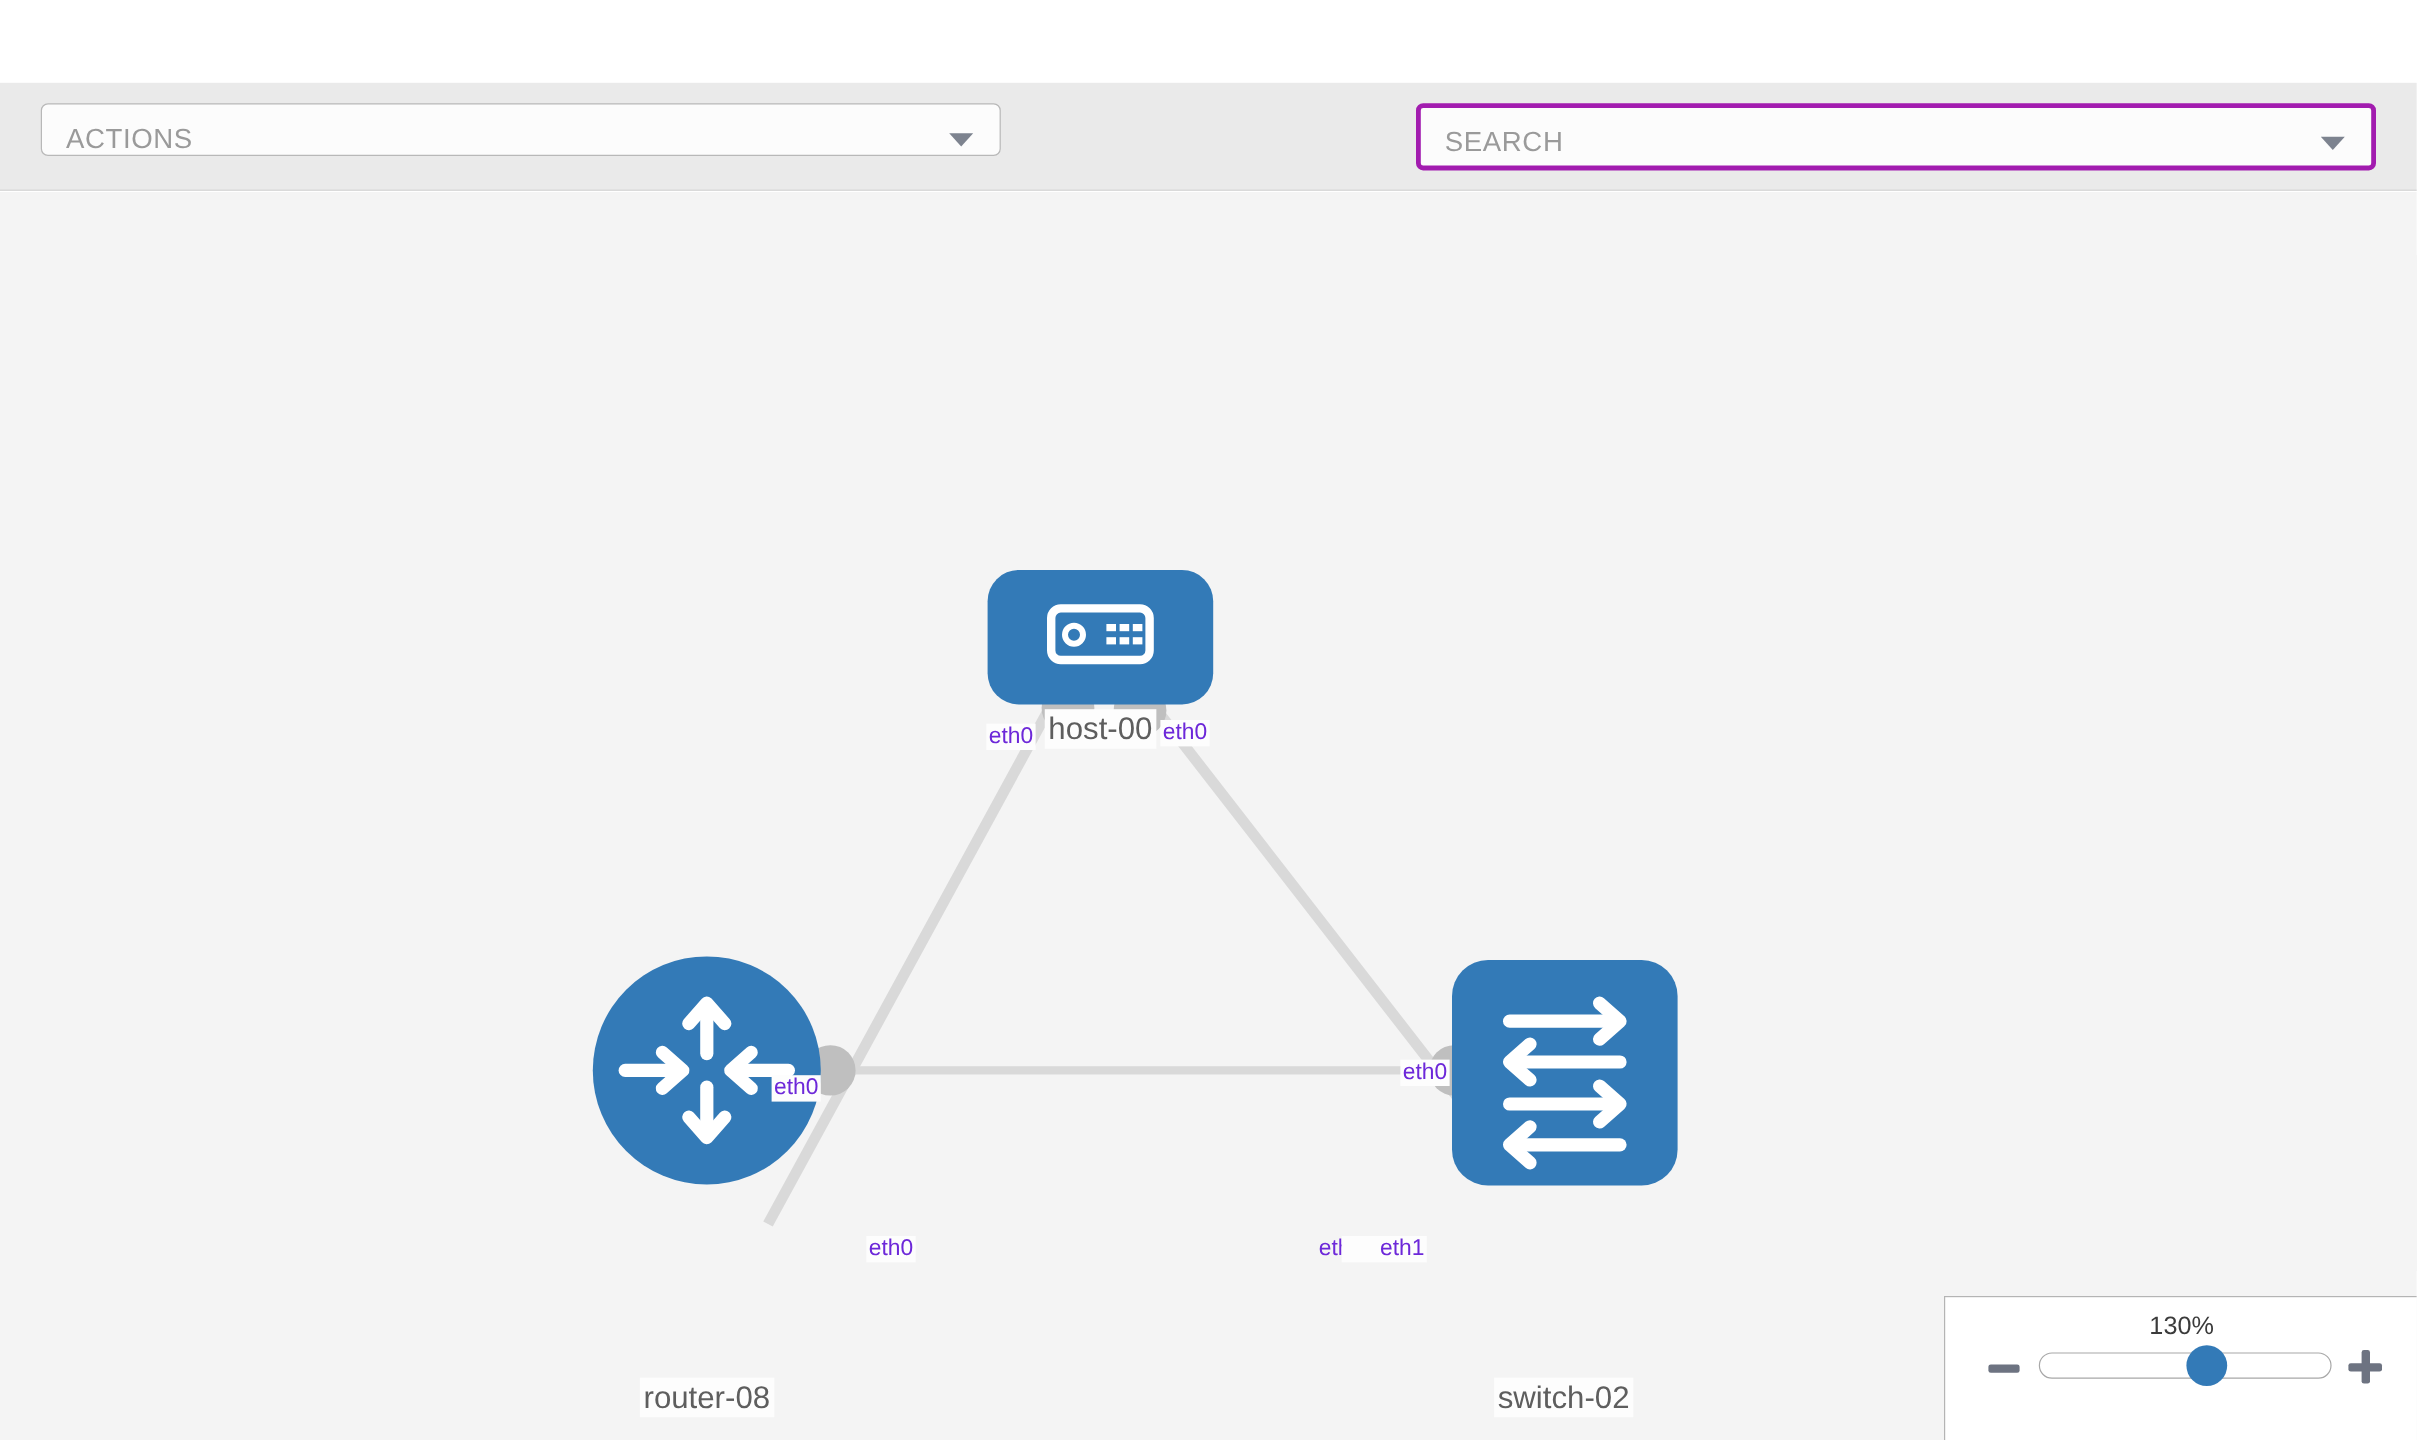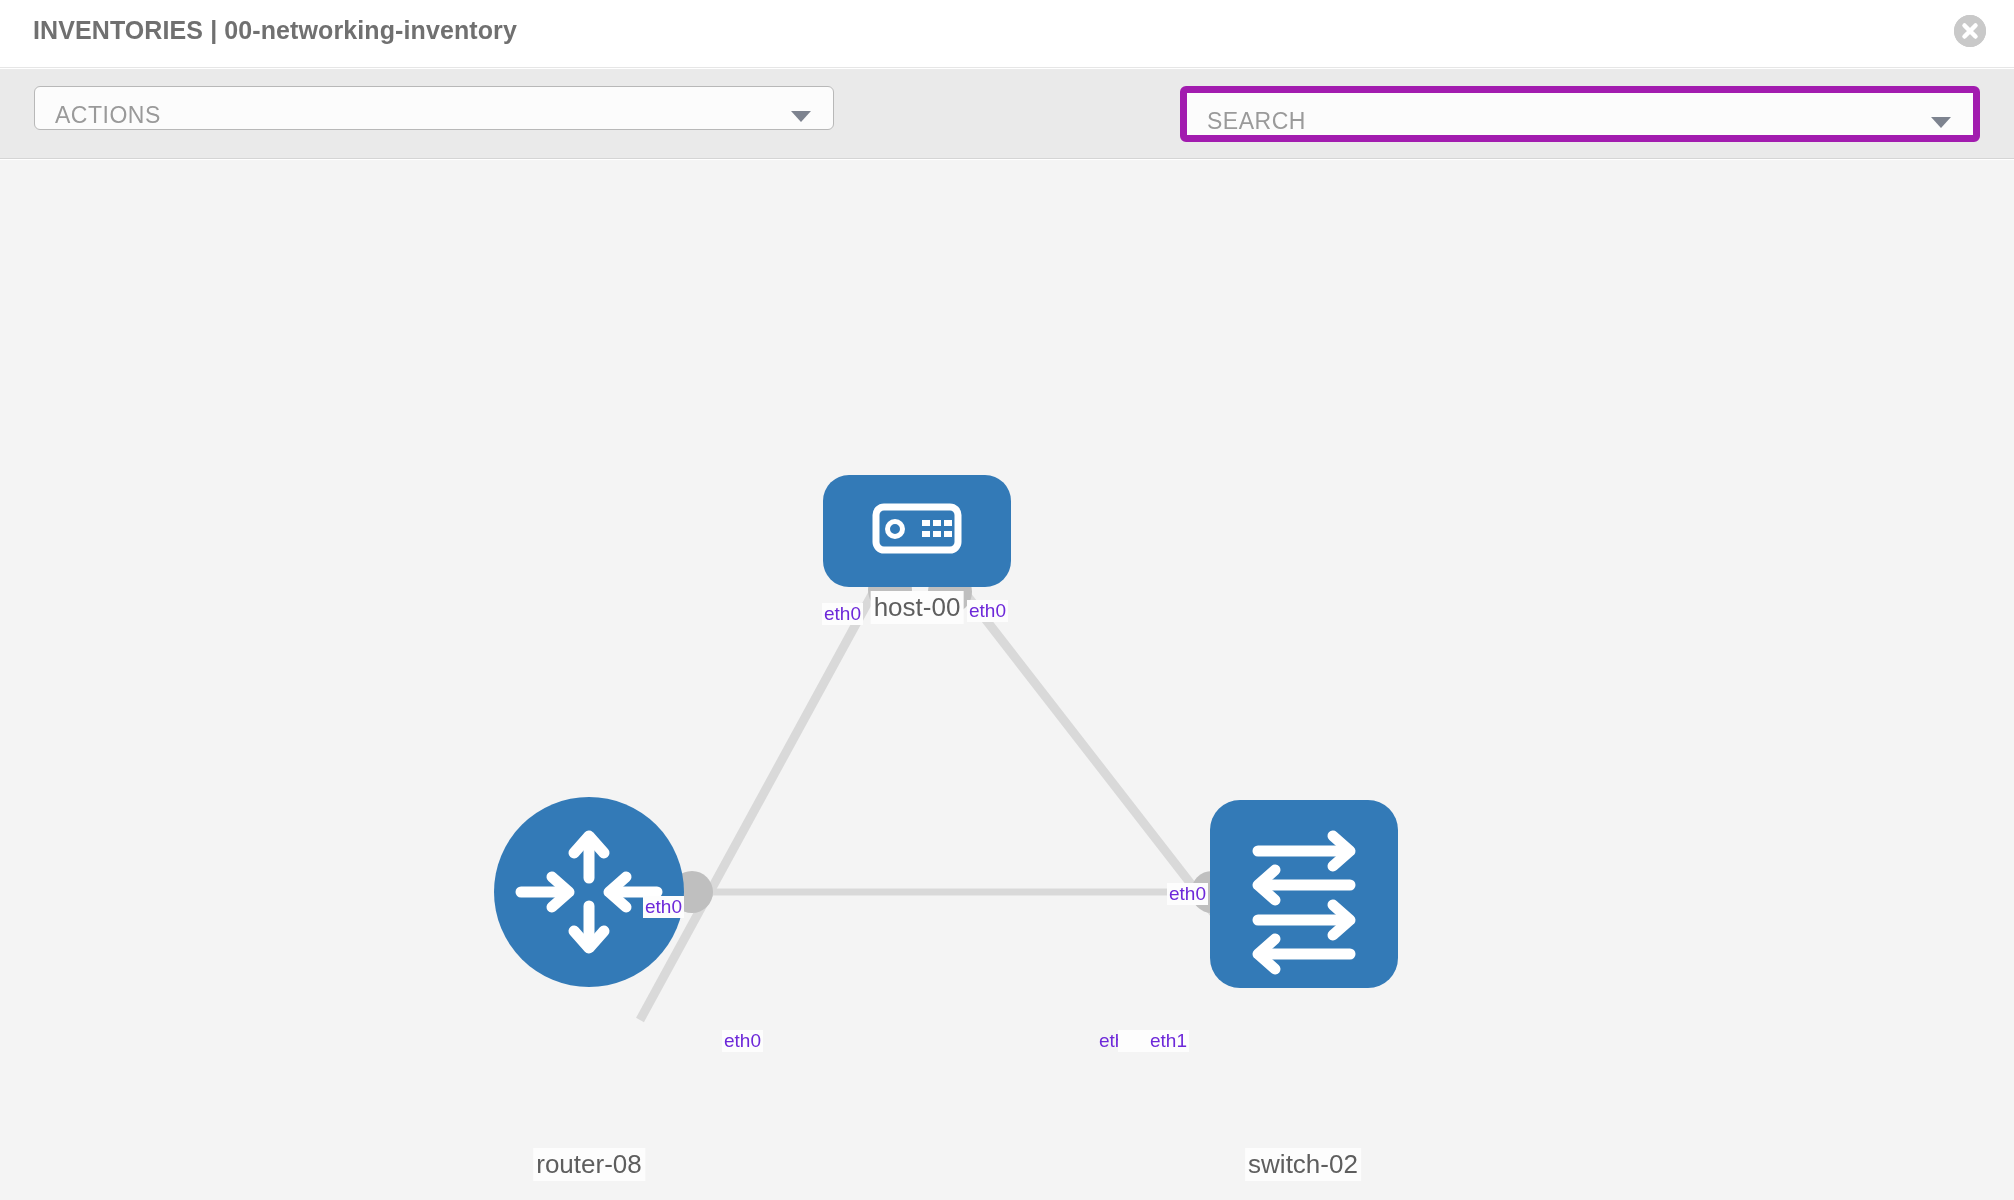--- a/index.html
+++ b/index.html
@@ -63,21 +63,21 @@
     position: absolute; top: 90px;
     width: 44px; height: 44px; cursor: pointer;
   }
   .wrench-icon { left: 1040px; }
   .key-icon    { left: 1108px; }
 
   .search-box {
     position: absolute; left: 1180px; top: 17px;
     width: 800px; height: 56px;
     background: #fcfcfc;
-    border: 7px solid #a21caf;
+    border: 4px solid #a21caf;
     border-radius: 6px;
     cursor: text;
   }
   .search-label {
     position: absolute; left: 20px; top: 15px;
     font-size: 23px; color: #9a9a9a; letter-spacing: 0.5px;
   }
 
   
   .canvas {
@@ -145,29 +145,20 @@
     background: #337ab7;
     transform: translate(-50%, -50%);
     cursor: grab;
   }
 </style>
 </head>
 <body>
 
 <div id="app">
 
-  <div class="header">
-    <div class="header-title">INVENTORIES | 00-networking-inventory</div>
-    <div class="close-btn">
-      <svg width="32" height="32" viewBox="0 0 32 32" aria-hidden="true">
-        <circle cx="16" cy="16" r="16" fill="#c9c9c9"></circle>
-        <path d="M10.5 10.5 L21.5 21.5 M21.5 10.5 L10.5 21.5" stroke="#ffffff" stroke-width="4.5" stroke-linecap="round"></path>
-      </svg>
-    </div>
-  </div>
 
   <div class="toolbar">
 
     <div class="actions-select">
       <span class="actions-label">ACTIONS</span>
       <span class="caret"></span>
     </div>
 
     <div class="tool-icon wrench-icon">
       <svg width="44" height="44" viewBox="0 0 44 44" aria-hidden="true">
@@ -274,14 +265,22 @@
     <span class="iface-label" style="left:1167px; top:723px;">eth0</span>
     <span class="iface-label" style="left:722px;  top:870px;">eth0</span>
     <span class="iface-label" style="left:1097px; top:870px; background:transparent;">eth0</span>
     <span class="iface-label" style="left:1118px; top:870px;padding-left:32px;">eth1</span>
 
     <span class="node-label" style="left:917px; top:431px;">host-00</span>
     <span class="node-label" style="left:589px; top:988px;">router-08</span>
     <span class="node-label" style="left:1303px; top:988px;">switch-02</span>
   </div>
 
+  <div class="zoom-panel">
+    <div class="zoom-value">130%</div>
+    <div class="zoom-minus"></div>
+    <div class="zoom-track">
+      <div class="zoom-handle" style="left: 57.5%;"></div>
+    </div>
+    <div class="zoom-plus"></div>
+  </div>
 
 </div>
 
 </body></html>

